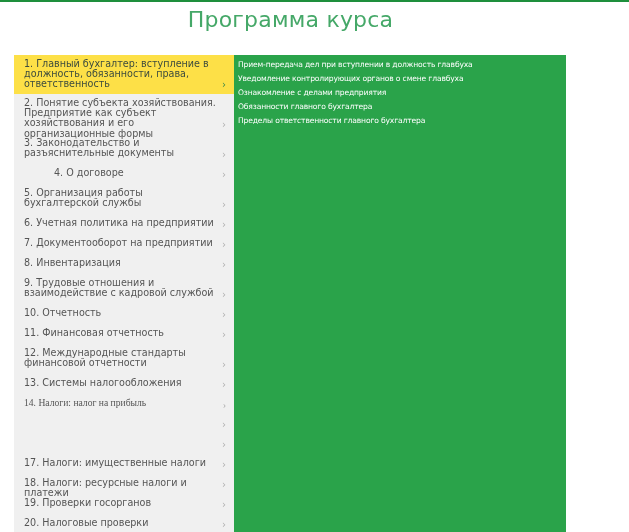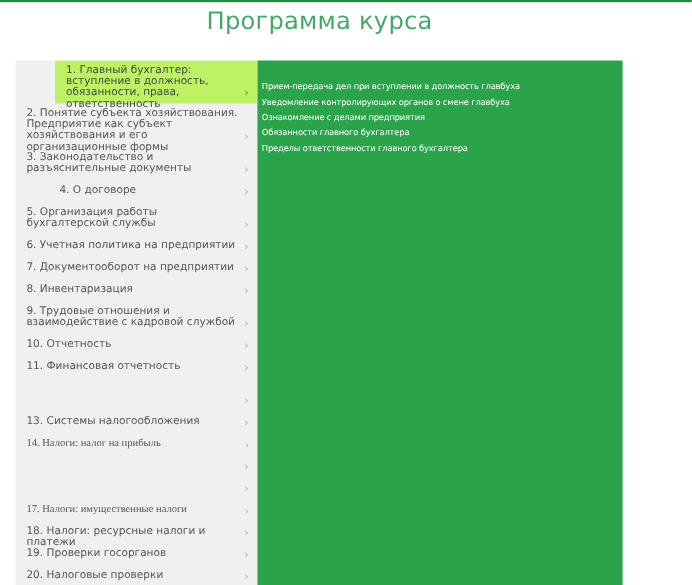--- a/index.html
+++ b/index.html
@@ -38,35 +38,34 @@
       position: relative;
       padding: 4px 18px 5px 10px;
       font-family: "DejaVu Sans", sans-serif;
       font-size: 9.6px;
       line-height: 10.2px;
       color: #555555;
       cursor: pointer;
       box-sizing: border-box;
     }
     .module.active {
-      background: #bef264;
+      background: #fde047;
       color: #3b4a3e;
-      margin-left: 36px;
     }
     .module .label { display: block; }
     .module .chev {
       position: absolute; right: 8px; bottom: 4px;
       font-size: 10px; line-height: 10px;
       color: #b0b0b0;
     }
     .module.active .chev { color: #3c8a4c; }
     .topics {
       flex: 1;
       background: #2aa34a;
-      padding: 17px 4px;
+      padding: 3px 4px;
     }
     .topic {
       font-family: "DejaVu Sans", sans-serif;
       font-size: 7.6px;
       line-height: 14px;
       color: #ffffff;
       cursor: pointer;
       white-space: nowrap;
       letter-spacing: -0.15px;
     }
@@ -118,37 +117,38 @@
     </div>
     <div class="module" style="height:20px;">
       <span class="label">10. Отчетность</span>
       <span class="chev">›</span>
     </div>
     <div class="module" style="height:20px;">
       <span class="label">11. Финансовая отчетность</span>
       <span class="chev">›</span>
     </div>
     <div class="module" style="height:30px;">
+      <span class="label">12. Международные стандарты финансовой отчетности</span>
       <span class="chev">›</span>
     </div>
     <div class="module" style="height:20px;">
       <span class="label">13. Системы налогообложения</span>
       <span class="chev">›</span>
     </div>
     <div class="module" style="height:20px;font-family:Liberation Serif, serif;">
       <span class="label">14. Налоги: налог на прибыль</span>
       <span class="chev">›</span>
     </div>
     <div class="module" style="height:20px;">
       <span class="chev">›</span>
     </div>
     <div class="module" style="height:20px;">
       <span class="chev">›</span>
     </div>
-    <div class="module" style="height:20px;font-family:Liberation Serif, serif;">
+    <div class="module" style="height:20px;">
       <span class="label">17. Налоги: имущественные налоги</span>
       <span class="chev">›</span>
     </div>
     <div class="module" style="height:20px;">
       <span class="label">18. Налоги: ресурсные налоги и платежи</span>
       <span class="chev">›</span>
     </div>
     <div class="module" style="height:20px;">
       <span class="label">19. Проверки госорганов</span>
       <span class="chev">›</span>

